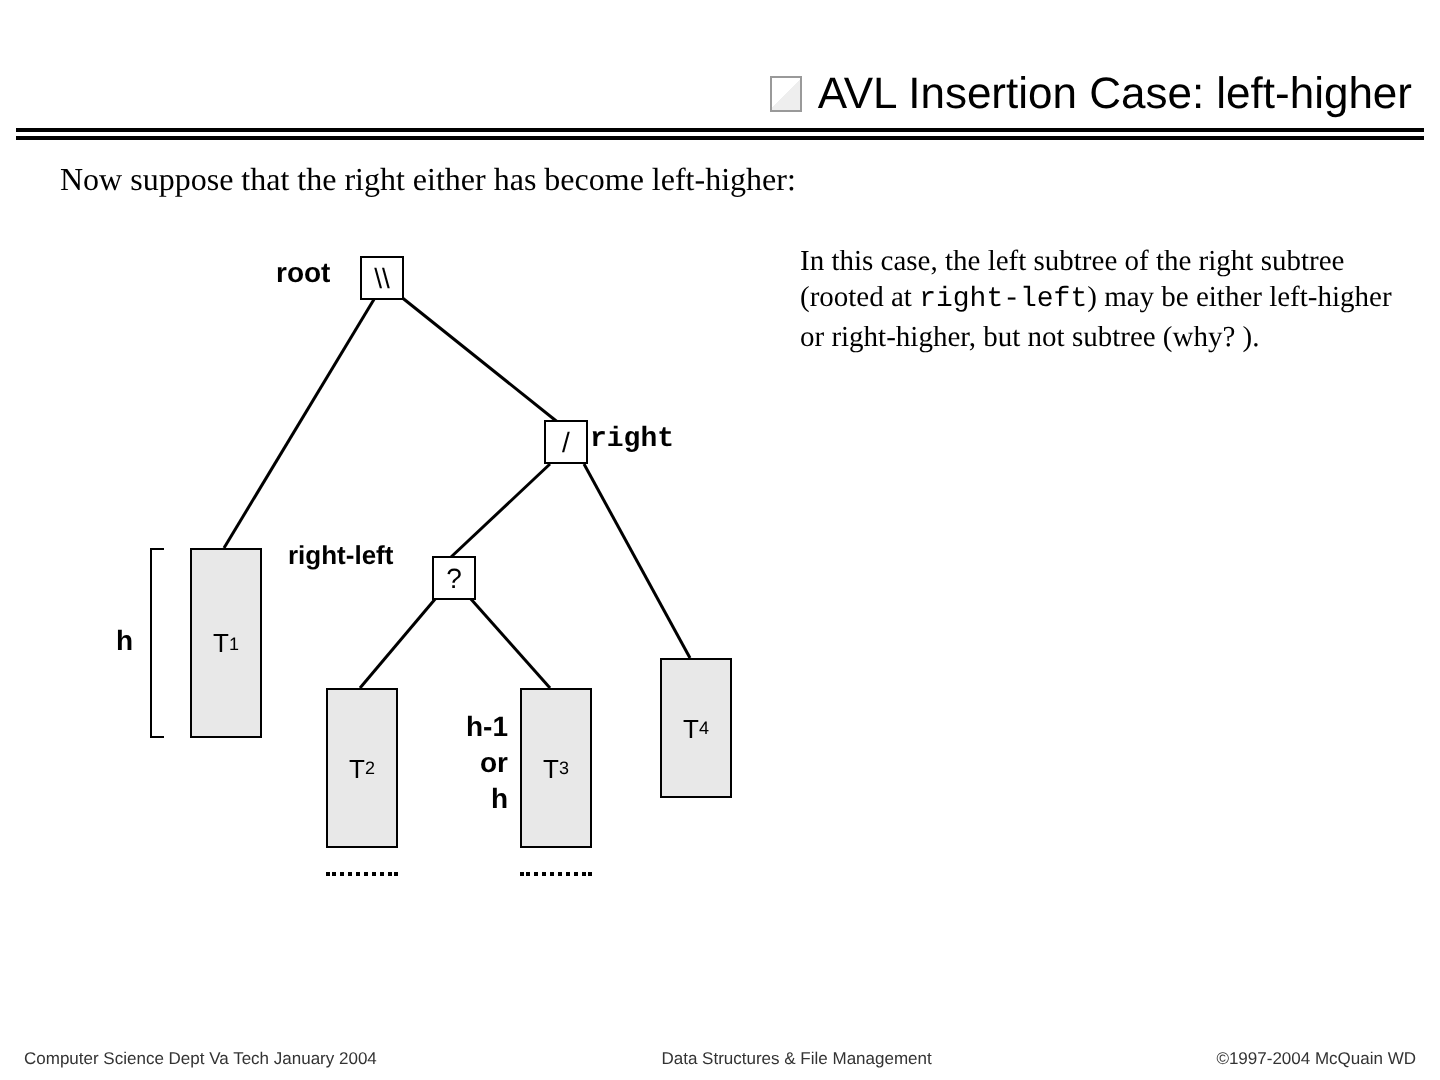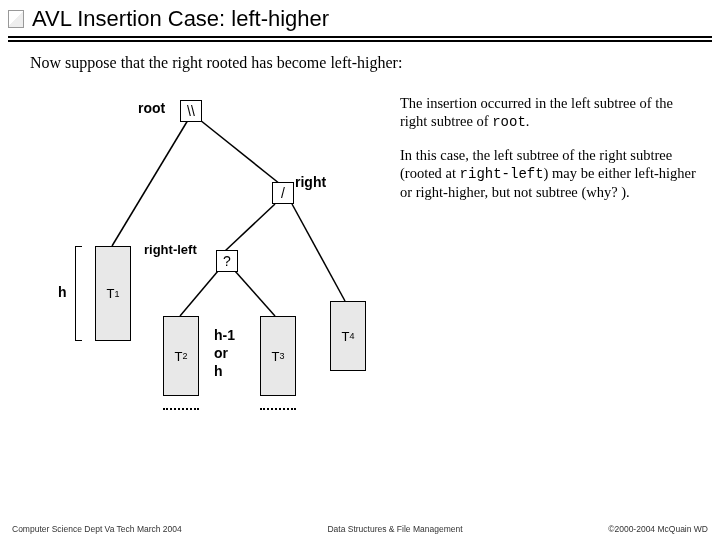--- a/index.html
+++ b/index.html
@@ -9,22 +9,23 @@
     height: 540px;
     background: #fff;
     font-family: "Times New Roman", Times, serif;
     color: #000;
     position: relative;
     overflow: hidden;
   }
   .header {
     display: flex;
     align-items: center;
-    justify-content: space-between;
+    justify-content: flex-end;
     padding: 6px 14px 4px 8px;
+    margin-top: 28px;
   }
   .header-left {
     display: flex;
     align-items: center;
     gap: 8px;
   }
   .doc-icon {
     width: 16px; height: 18px;
     border: 1px solid #999;
     background: linear-gradient(135deg, #fff 50%, #eee 50%);
@@ -92,21 +93,21 @@
   .heightlbl {
     position: absolute;
     font-family: Arial, Helvetica, sans-serif;
     font-weight: bold; font-size: 14px;
   }
   .midcol {
     position: absolute;
     font-family: Arial, Helvetica, sans-serif;
     font-weight: bold;
     font-size: 14px;
-    text-align: left;
+    text-align: right;
     line-height: 1.3;
   }
   .ext {
     position: absolute;
     width: 36px; height: 16px;
     border-top: 2px dotted #000;
   }
   .paras {
     position: absolute;
     left: 400px;
@@ -134,38 +135,38 @@
 <body>
 
 <div class="header">
   <div class="header-left">
     <div class="doc-icon"></div>
     <div class="title">AVL Insertion Case: left-higher</div>
   </div>
 </div>
 <div class="divider"></div>
 
-<div class="intro">Now suppose that the right rooted has become left-higher:</div>
+<div class="intro">Now suppose that the right either has become left-higher:</div>
 
 <div class="content">
 
   <div class="diagram">
     <svg class="lines" width="370" height="380">
       <line x1="168" y1="44" x2="92" y2="170" stroke="#000" stroke-width="1.5"></line>
       <line x1="180" y1="44" x2="260" y2="108" stroke="#000" stroke-width="1.5"></line>
       <line x1="255" y1="128" x2="205" y2="175" stroke="#000" stroke-width="1.5"></line>
       <line x1="272" y1="128" x2="325" y2="225" stroke="#000" stroke-width="1.5"></line>
       <line x1="198" y1="195" x2="160" y2="240" stroke="#000" stroke-width="1.5"></line>
       <line x1="215" y1="195" x2="255" y2="240" stroke="#000" stroke-width="1.5"></line>
     </svg>
 
     <div class="lbl" style="left:118px; top:24px;">root</div>
     <div class="bfbox" style="left:160px; top:24px;">\\</div>
 
-    <div class="lbl" style="left:275px; top:98px;">right</div>
+    <div class="lbl" style="left:275px; top:108px;font-family:Liberation Mono, monospace;">right</div>
     <div class="bfbox" style="left:252px; top:106px;">/</div>
 
     <div class="lbl small" style="left:124px; top:166px;">right-left</div>
     <div class="bfbox" style="left:196px; top:174px;">?</div>
 
     <div class="hbrace" style="left:55px; top:170px; height:95px;"></div>
     <div class="heightlbl" style="left:38px; top:208px;">h</div>
 
     <div class="tribox" style="left:75px; top:170px; height:95px;">
       <span>T</span>
@@ -191,26 +192,23 @@
 
     <div class="midcol" style="left:194px; top:250px; width:40px;">
       <div>h-1</div>
       <div>or</div>
       <div>h</div>
     </div>
   </div>
 
   <div class="paras">
     <p>
-      <span>The insertion occurred in the left subtree of the right subtree of </span><code>root</code><span>.</span>
-    </p>
-    <p>
       <span>In this case, the left subtree of the right subtree (rooted at </span><code>right-left</code><span>) may be either left-higher or right-higher, but not subtree (why? ).</span>
     </p>
   </div>
 
 </div>
 
 <div class="footer">
-  <span>Computer Science Dept Va Tech March 2004</span>
+  <span>Computer Science Dept Va Tech January 2004</span>
   <span>Data Structures &amp; File Management</span>
-  <span>©2000-2004 McQuain WD</span>
+  <span>©1997-2004 McQuain WD</span>
 </div>
 
 </body></html>

